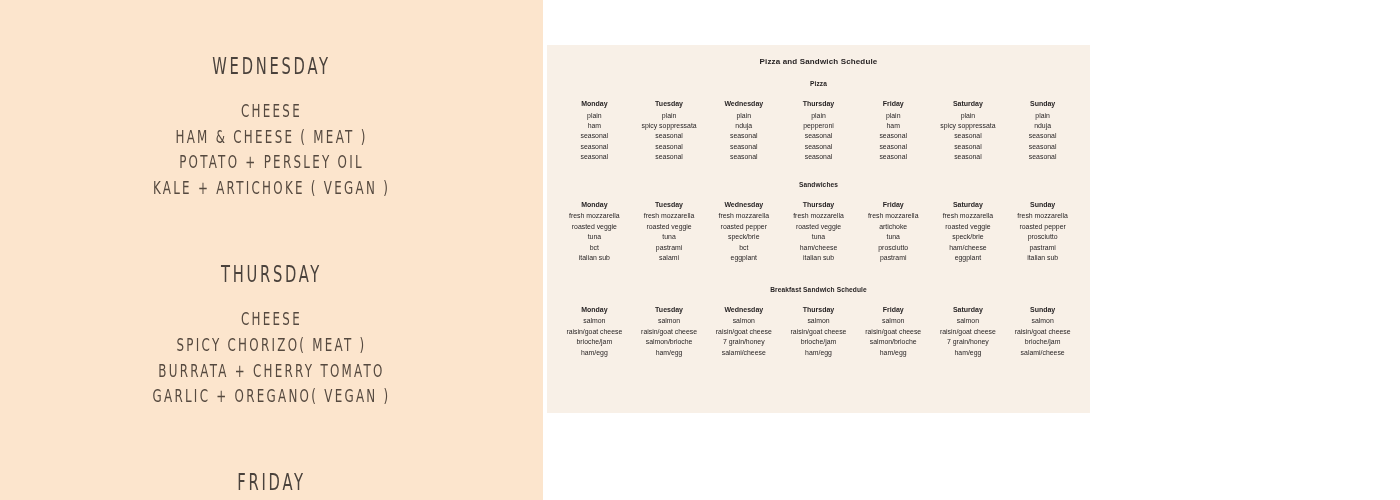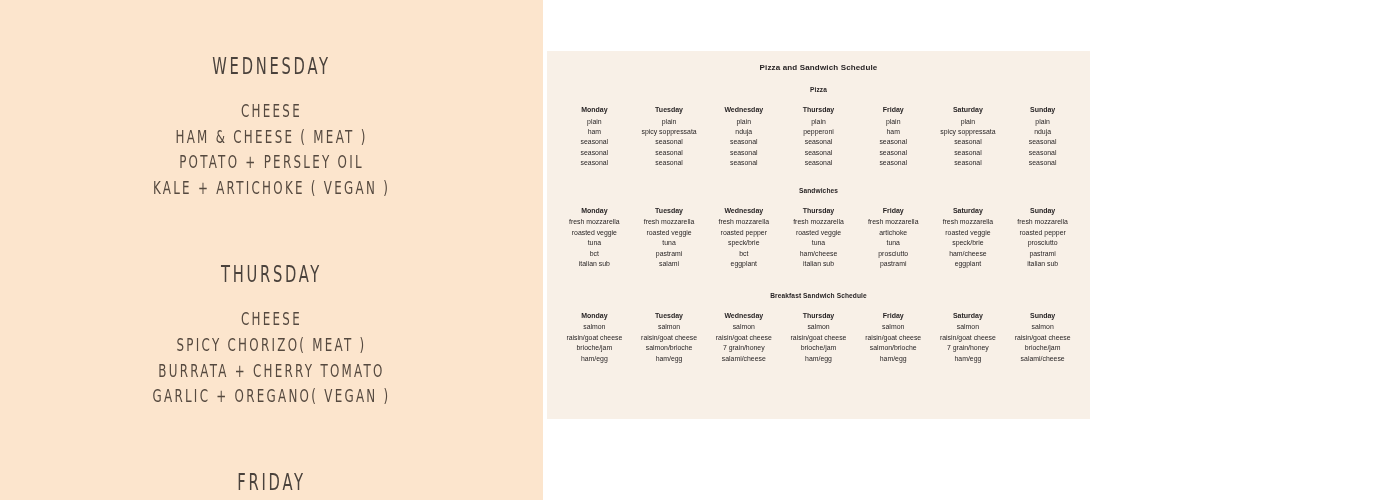--- a/index.html
+++ b/index.html
@@ -54,21 +54,21 @@
     transform: scaleX(0.88) scaleY(1.2);
     line-height: 1.72;
   }
   .menu-block:last-child .menu-items { margin-bottom: 0; }
   .menu-block.last .menu-day { margin-bottom: 0; }
 
   
   #schedule-panel {
     position: absolute;
     left: 547px;
-    top: 51px;
+    top: 45px;
     width: 543px;
     height: 368px;
     background: #f8f0e7;
     box-sizing: border-box;
     padding: 12px 10px 10px 10px;
   }
   .panel-title {
     text-align: center;
     font-size: 8px;
     font-weight: bold;

